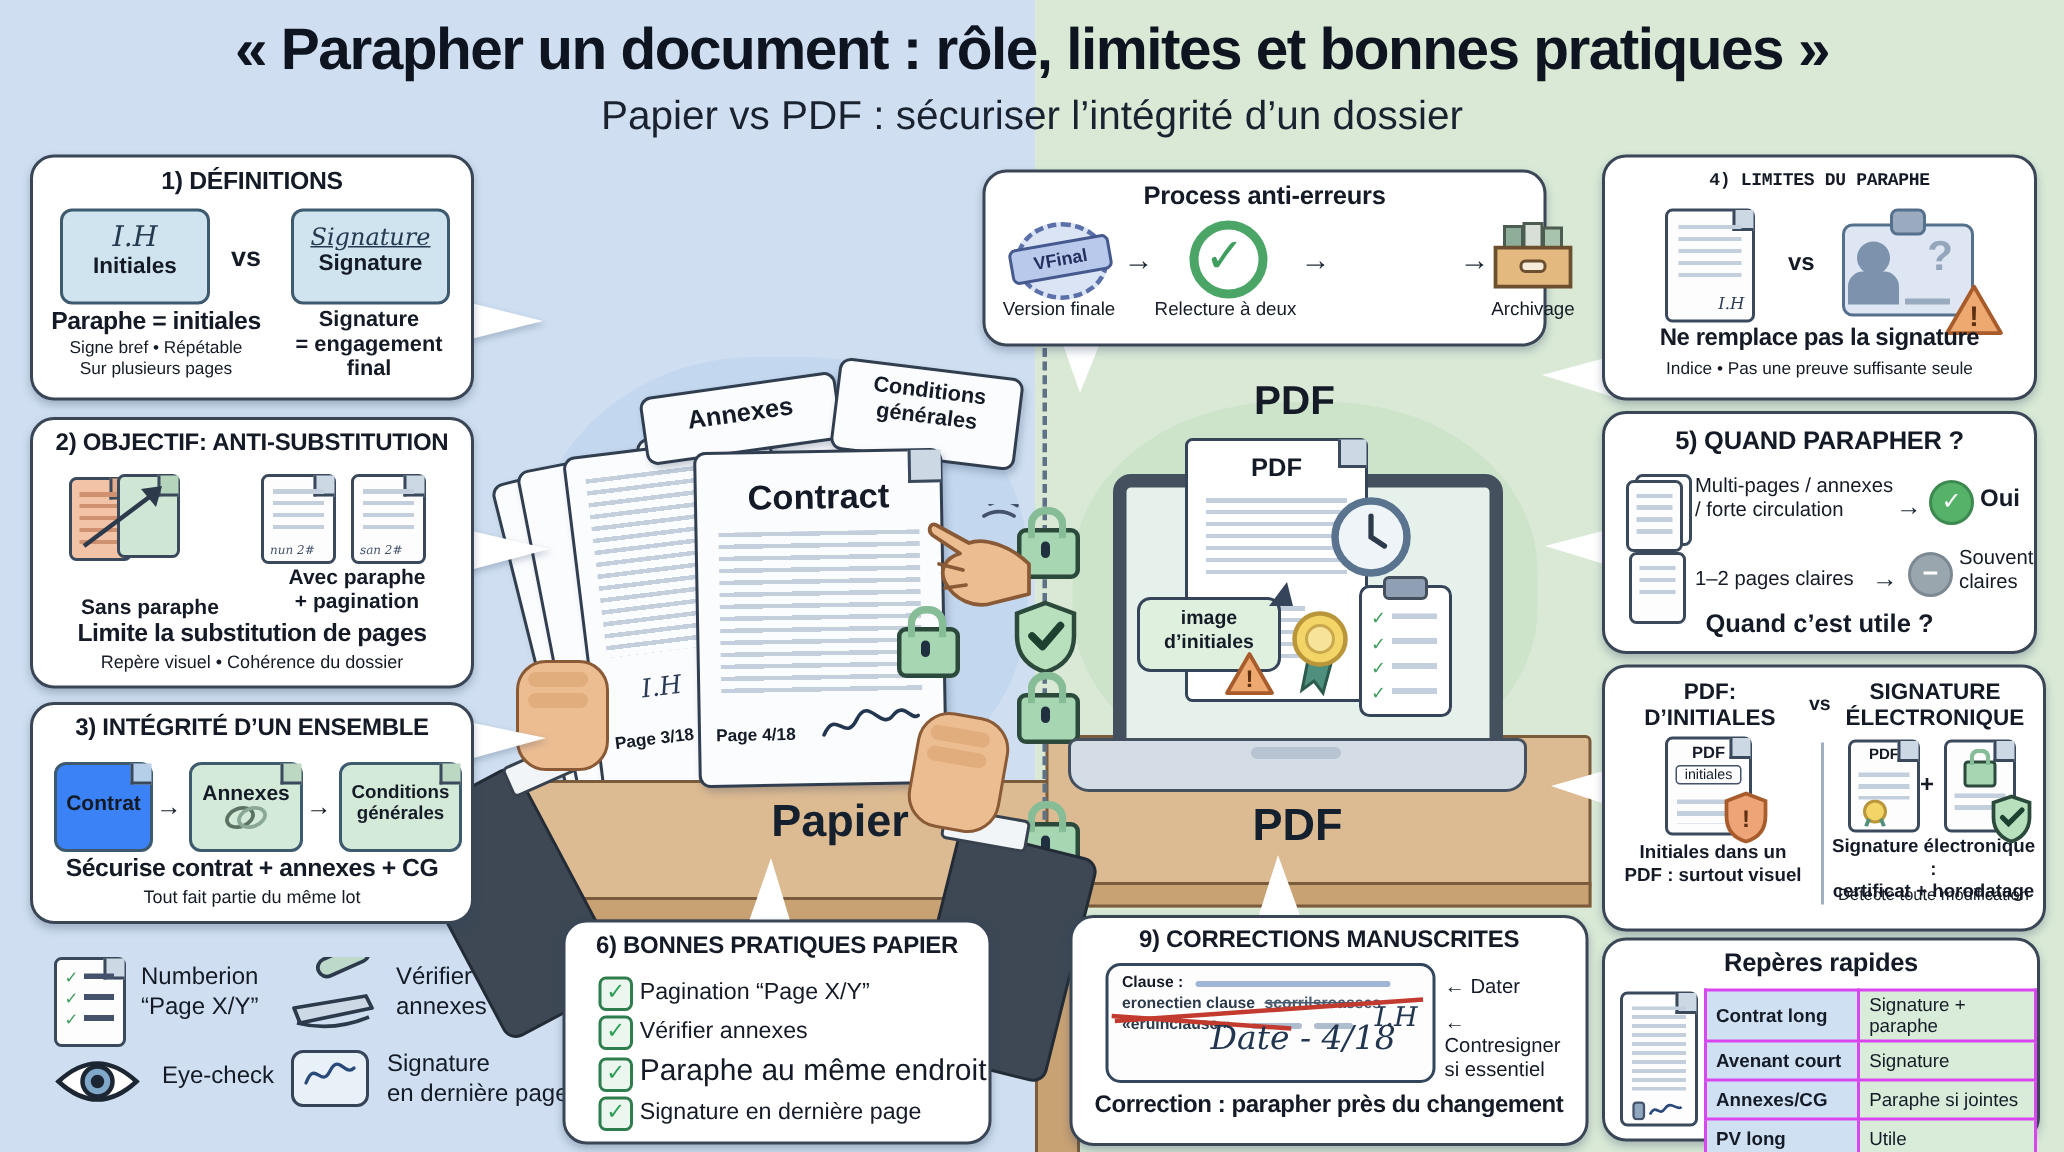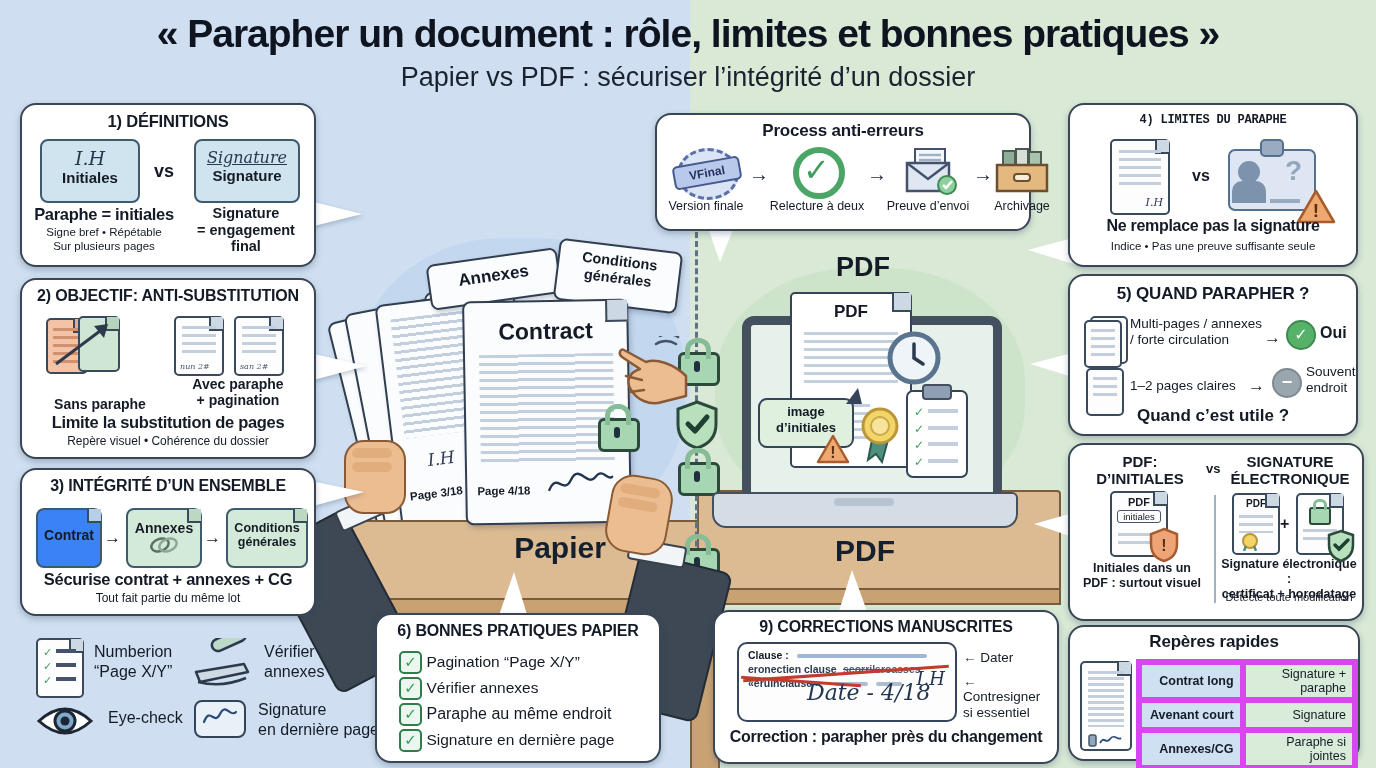--- a/index.html
+++ b/index.html
@@ -31,21 +31,21 @@
   .script{font-family:"DejaVu Serif",serif;font-style:italic;}
   .chk{display:inline-block;width:19px;height:19px;border:2.5px solid #2e7d4c;border-radius:5px;
        background:#eaf6ee;color:#2f9e57;font-weight:bold;font-size:15px;line-height:17px;text-align:center;}
   .circle-ok{display:inline-block;width:26px;height:26px;border-radius:50%;background:#57b269;color:#fff;
        font-weight:bold;text-align:center;line-height:26px;font-size:16px;border:2px solid #3d8a50;}
   .circle-no{display:inline-block;width:26px;height:26px;border-radius:50%;background:#9aa6ae;color:#fff;
        font-weight:bold;text-align:center;line-height:24px;font-size:18px;border:2px solid #7d8992;}
   .cardlet{position:absolute;border:2px solid #3d5a6e;border-radius:8px;text-align:center;}
   .arrow{font-weight:bold;color:#1d2633;}
   table.rtab{border-collapse:collapse;}
-  table.rtab td{border:6px solid #d946ef;font-size:12.5px;padding:2px 6px;height:20px;text-align:right;}
+  table.rtab td{border:2px solid #d946ef;font-size:12.5px;padding:2px 6px;height:20px;}
   table.rtab td.c1{background:#cfe0f2;font-weight:bold;width:92px;}
   table.rtab td.c2{background:#d9ecd9;width:118px;}
 </style>
 </head>
 <body>
 
 <div id="stage">
 
   <div class="bg" style="left:0;width:690px;background:#cfdff1;"></div>
   <div class="bg" style="left:690px;width:686px;background:#d9e9d6;"></div>
@@ -303,34 +303,20 @@
 
     <div class="abs ctr" style="left:112px;top:32px;width:96px;">
       <div style="position:relative;height:50px;">
         <div style="position:absolute;left:24px;top:0;width:40px;height:40px;border:6px solid #4aa566;border-radius:50%;background:#ffffff;"></div>
         <div style="position:absolute;left:34px;top:4px;font-size:32px;font-weight:bold;color:#3f9e5d;">✓</div>
       </div>
       <div style="font-size:12.5px;font-weight:500;margin-top:2px;">Relecture à deux</div>
     </div>
     <div class="abs arrow" style="left:210px;top:48px;font-size:20px;">→</div>
 
-    <div class="abs ctr" style="left:228px;top:32px;width:86px;">
-      <div style="position:relative;height:50px;">
-        <svg width="86" height="50" viewBox="0 0 86 50">
-          <rect x="30" y="2" width="30" height="22" fill="#f4f7fb" stroke="#44536b" stroke-width="2"></rect>
-          <line x1="34" y1="8" x2="56" y2="8" stroke="#9fb0c4" stroke-width="2.5"></line>
-            <line x1="34" y1="13" x2="56" y2="13" stroke="#9fb0c4" stroke-width="2.5"></line>
-          <path d="M22 16 H64 V44 H22 Z" fill="#dfe7f3" stroke="#44536b" stroke-width="2.5"></path>
-          <path d="M22 16 L43 32 L64 16" fill="none" stroke="#44536b" stroke-width="2.5"></path>
-          <circle cx="62" cy="38" r="9" fill="#8fcf9e" stroke="#3d8a50" stroke-width="2"></circle>
-          <path d="M58 38 L61 41 L67 34" fill="none" stroke="#ffffff" stroke-width="2.5"></path>
-        </svg>
-      </div>
-      <div style="font-size:12.5px;font-weight:500;margin-top:2px;">Preuve d’envoi</div>
-    </div>
     <div class="abs arrow" style="left:316px;top:48px;font-size:20px;">→</div>
 
     <div class="abs ctr" style="left:332px;top:32px;width:66px;">
       <div style="position:relative;height:50px;">
         <svg width="62" height="50" viewBox="0 0 62 50">
           <rect x="12" y="4" width="12" height="18" fill="#8fae9a" stroke="#4c5c50" stroke-width="2"></rect>
           <rect x="25" y="2" width="12" height="20" fill="#d8dfd6" stroke="#4c5c50" stroke-width="2"></rect>
           <rect x="38" y="5" width="12" height="17" fill="#a9c4ae" stroke="#4c5c50" stroke-width="2"></rect>
           <path d="M6 18 H56 V44 H6 Z" fill="#e3b97f" stroke="#6b4f2e" stroke-width="2.5"></path>
           <rect x="23" y="27" width="16" height="7" rx="3" fill="#f7ecd9" stroke="#6b4f2e" stroke-width="2"></rect>
@@ -380,21 +366,21 @@
     <div class="abs arrow" style="left:194px;top:52px;font-size:17px;">→</div>
     <div class="abs" style="left:216px;top:44px;"><span class="circle-ok">✓</span></div>
     <div class="abs b" style="left:250px;top:48px;font-size:16px;">Oui</div>
     <div class="mdoc" style="left:16px;top:92px;width:34px;height:44px;">
         <div class="ml" style="left:5px;right:5px;top:7px;bottom:14px;"></div>
       </div>
     <div class="abs" style="left:60px;top:102px;width:130px;font-size:13.5px;">1–2 pages claires</div>
     <div class="abs arrow" style="left:178px;top:100px;font-size:17px;">→</div>
     <div class="abs" style="left:202px;top:92px;"><span class="circle-no">−</span></div>
     <div class="abs pre" style="left:236px;top:88px;width:60px;font-size:13.5px;line-height:1.2;">Souvent
-endroit</div>
+claires</div>
     <div class="abs b ctr" style="left:0;top:130px;width:286px;font-size:17px;">Quand c’est utile ?</div>
   </div>
 
   <div class="tail" style="left:1034px;top:512px;border-width:12px 42px 14px 0;border-color:transparent #ffffff transparent transparent;"></div>
   <div class="bubble" style="left:1068px;top:443px;width:292px;height:174px;">
     <div class="abs b ctr pre" style="left:6px;top:8px;width:128px;font-size:15px;line-height:1.15;">PDF:
 D’INITIALES</div>
     <div class="abs b" style="left:136px;top:16px;font-size:13px;">vs</div>
     <div class="abs b ctr pre" style="left:152px;top:8px;width:136px;font-size:15px;line-height:1.15;">SIGNATURE
 ÉLECTRONIQUE</div>
@@ -473,21 +459,21 @@
     </tbody>
       </table>
   </div>
 
   <div class="tail" style="left:498px;top:572px;border-width:0 14px 46px 16px;border-color:transparent transparent #ffffff transparent;"></div>
   <div class="bubble" style="left:375px;top:613px;width:282px;height:146px;">
     <div class="btitle" style="margin-top:7px;font-size:16px;">6) BONNES PRATIQUES PAPIER</div>
     <div class="abs" style="left:22px;top:34px;line-height:26px;">
       <div><span class="chk">✓</span> <span style="font-size:15.5px;">Pagination “Page X/Y”</span></div>
       <div><span class="chk">✓</span> <span style="font-size:15.5px;">Vérifier annexes</span></div>
-      <div><span class="chk">✓</span> <span style="font-size:16px;">Paraphe au même endroit</span></div>
+      <div><span class="chk">✓</span> <span style="font-size:20px;">Paraphe au même endroit</span></div>
       <div><span class="chk">✓</span> <span style="font-size:15.5px;">Signature en dernière page</span></div>
     </div>
   </div>
 
   <div class="tail" style="left:838px;top:570px;border-width:0 16px 44px 14px;border-color:transparent transparent #ffffff transparent;"></div>
   <div class="bubble" style="left:713px;top:610px;width:342px;height:150px;">
     <div class="btitle" style="margin-top:6px;font-size:16px;">9) CORRECTIONS MANUSCRITES</div>
     <div class="abs" style="left:22px;top:30px;width:216px;height:76px;border:2.5px solid #33465c;border-radius:10px;background:#fdfdfe;">
       <span class="b" style="position:absolute;left:9px;top:5px;font-size:10.5px;">Clause :</span>
       <span style="position:absolute;left:58px;top:10px;width:130px;height:4px;background:#9fb6d4;border-radius:2px;"></span>

